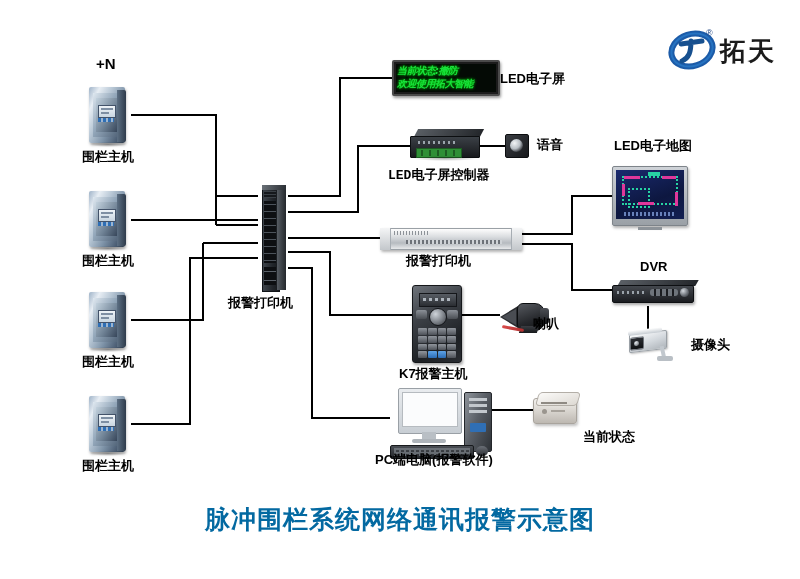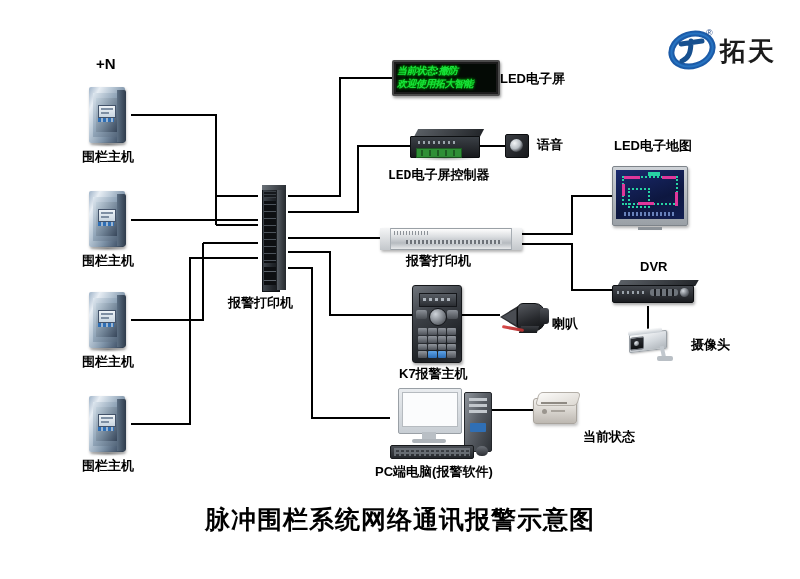--- a/index.html
+++ b/index.html
@@ -418,42 +418,42 @@
   <div class="node" style="left:500px;top:300px;">
     <div class="horn">
       <div class="cone"></div>
         <div class="cone2"></div>
         <div class="drum"></div>
       <div class="cap"></div>
         <div class="brk"></div>
         <div class="wire"></div>
     </div>
   </div>
-  <div class="lbl" style="left:552px;top:317px;">喇叭</div>
+  <div class="lbl" style="left:533px;top:317px;">喇叭</div>
 
   <div class="node" style="left:390px;top:388px;">
     <div class="pc">
       <div class="mon">
           <i></i>
         </div>
         <div class="stand"></div>
         <div class="base"></div>
       <div class="twr">
           <div class="bay"></div>
           <div class="bay bay2"></div>
         <div class="bay bay3"></div>
           <div class="blue"></div>
         </div>
       <div class="kbd">
           <i></i>
         </div>
         <div class="mouse"></div>
     </div>
   </div>
-  <div class="lbl" style="left:375px;top:465px;">PC端电脑(报警软件)</div>
+  <div class="lbl" style="left:375px;top:453px;">PC端电脑(报警软件)</div>
 
   <div class="node" style="left:533px;top:390px;">
     <div class="prn">
       <div class="body"></div>
         <div class="lid"></div>
         <div class="slot"></div>
       <div class="btn"></div>
         <div class="ln"></div>
     </div>
   </div>
@@ -496,15 +496,15 @@
         <div class="lens">
           <i></i>
         </div>
       <div class="arm"></div>
         <div class="mnt"></div>
     </div>
   </div>
   <div class="lbl" style="left:691px;top:338px;">摄像头</div>
 
   <div style="position:absolute;left:0;top:503px;width:800px;text-align:center;
-              font-size:25px;font-weight:700;color:#000000;letter-spacing:1px;">脉冲围栏系统网络通讯报警示意图</div>
+              font-size:25px;font-weight:700;color:#0369a1;letter-spacing:1px;">脉冲围栏系统网络通讯报警示意图</div>
 
 </div>
 
 </body></html>

